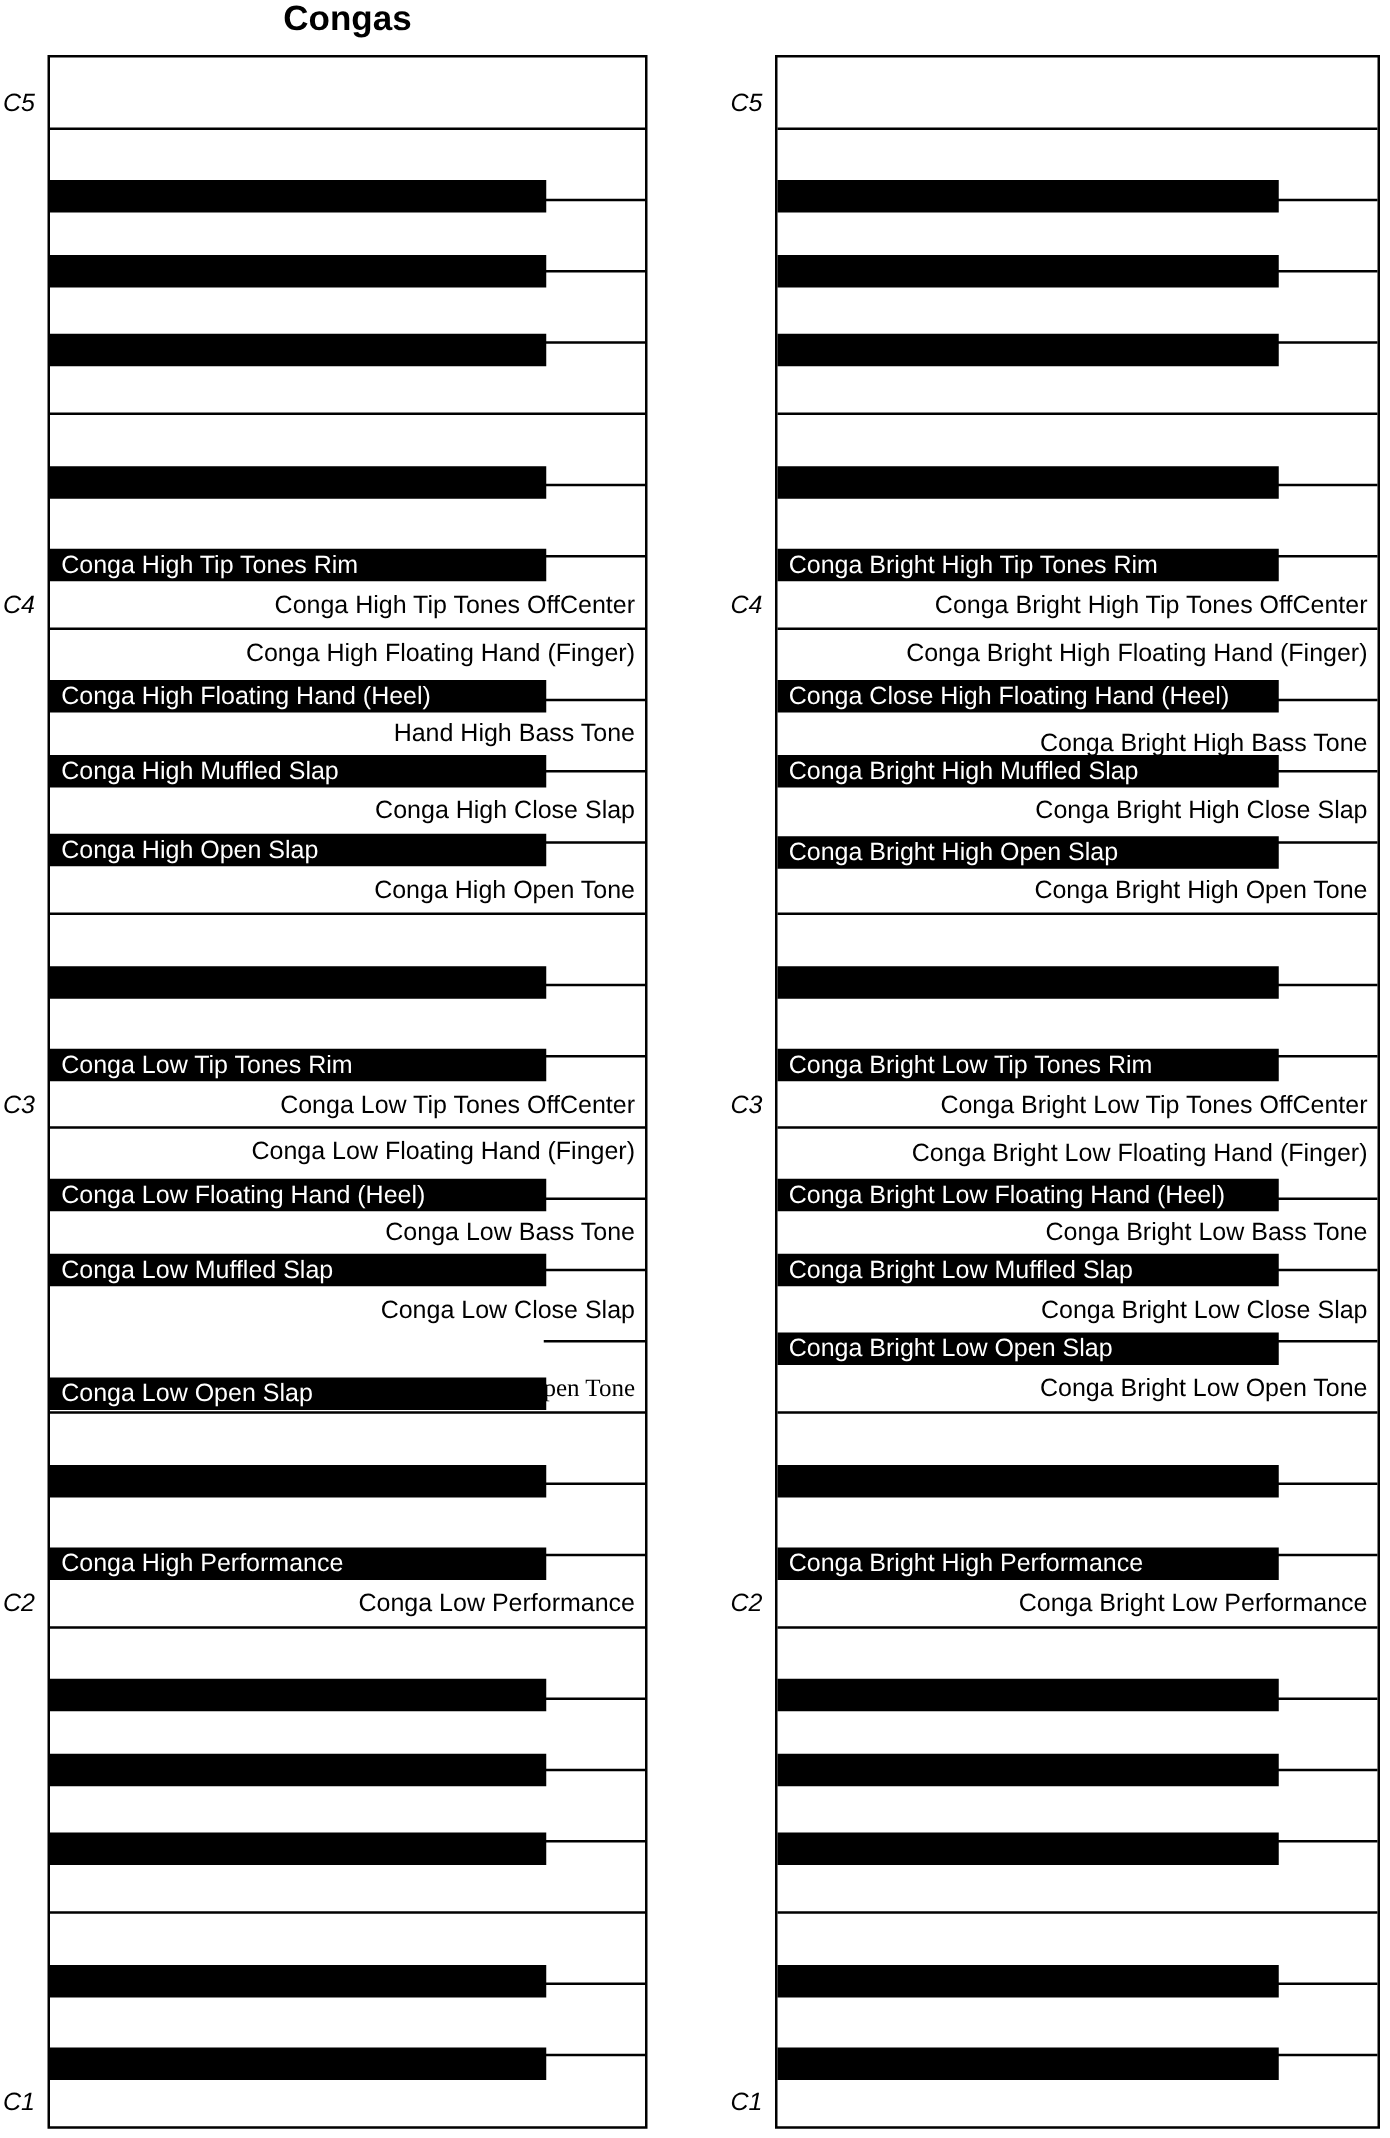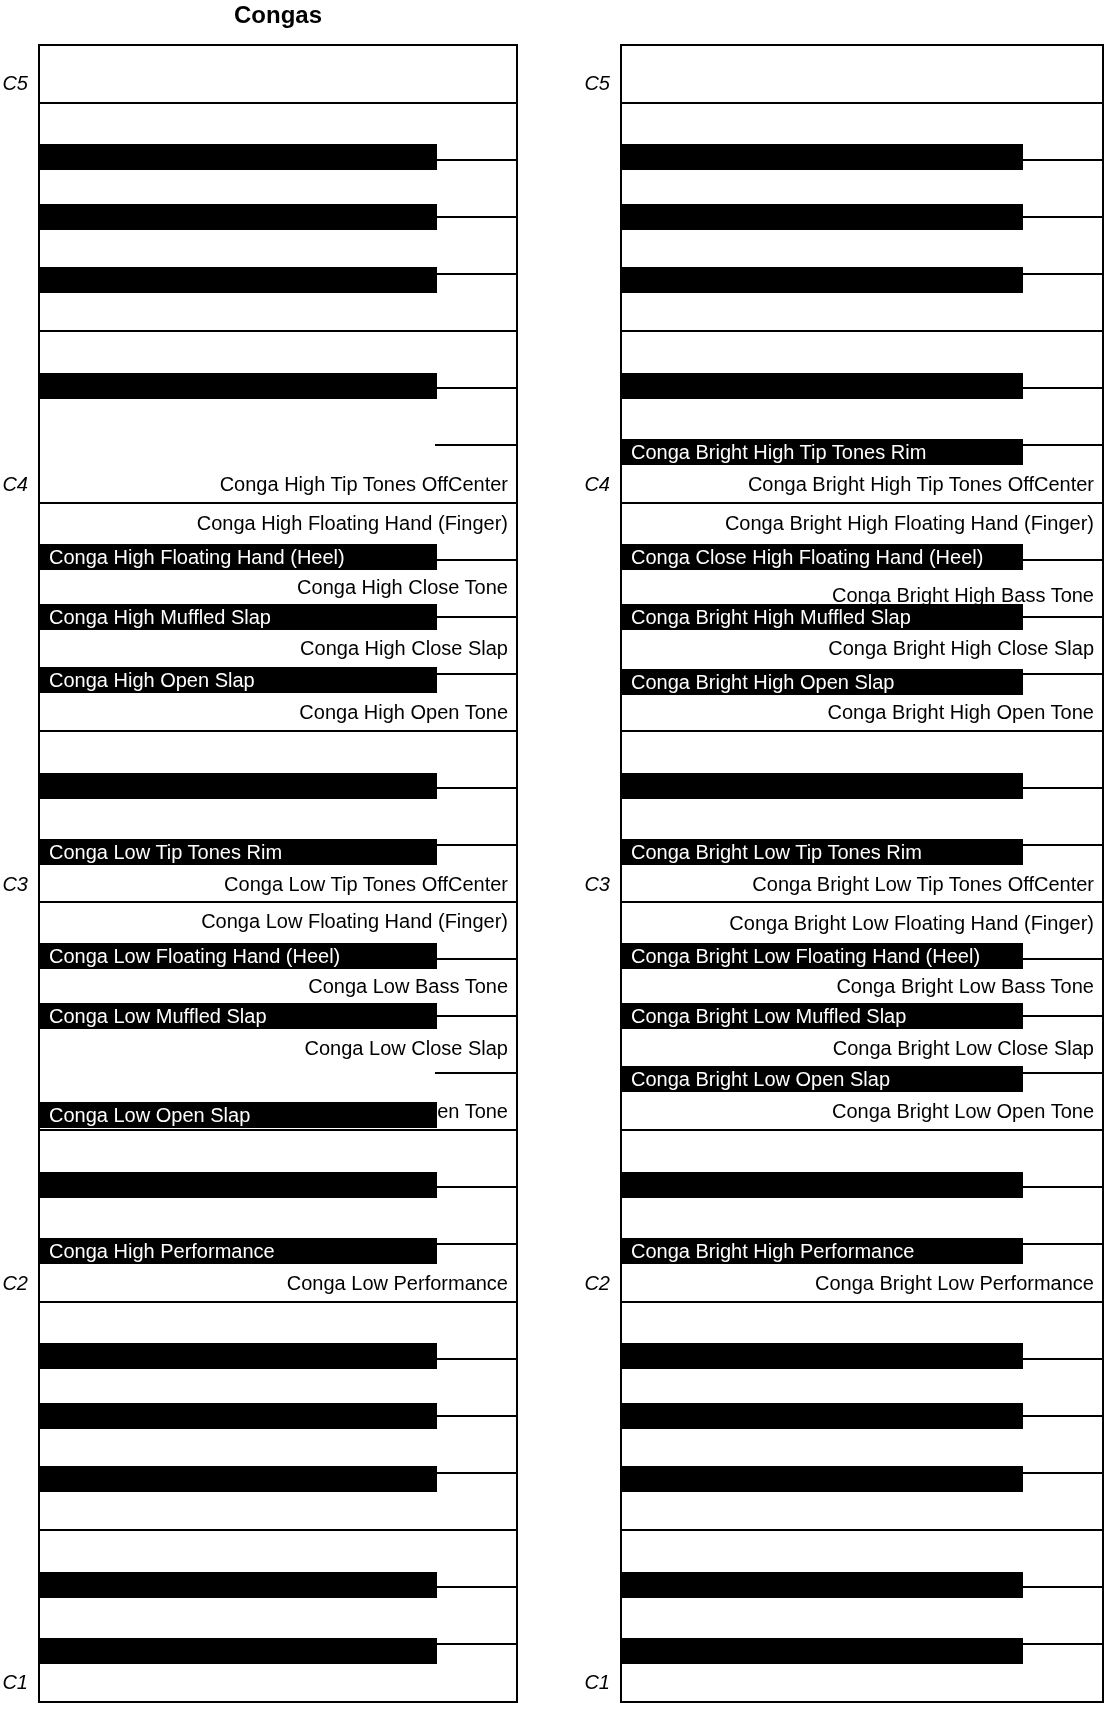--- a/index.html
+++ b/index.html
@@ -1,19 +1,19 @@
 <!DOCTYPE html>
 <html><head>
 <meta charset="utf-8">
 <style>
   html,body{margin:0;padding:0;background:#fff;}
   #page{position:relative;width:1112px;height:1710px;background:#ffffff;
         font-family:"Liberation Sans",sans-serif;overflow:hidden;}
   .kb{position:absolute;background:#ffffff;border:2px solid #000;box-sizing:border-box;}
-  .kb-title{position:absolute;top:0;height:30px;line-height:30px;font-size:24px;
+  .kb-title{position:absolute;top:0;height:30px;line-height:30px;font-size:28px;
             font-weight:bold;text-align:center;color:#000;}
   .octave-label{position:absolute;font-style:italic;font-size:20px;color:#000;
                 text-align:right;height:26px;line-height:26px;}
   .wkey{position:absolute;left:0;background:transparent;}
   .sep{position:absolute;background:#000;height:2px;}
   .bkey{position:absolute;left:0;background:#000;}
   .bkey-label{color:#ffffff;font-size:20px;line-height:26px;padding-left:9px;
               white-space:nowrap;overflow:hidden;}
   .wkey-label{position:absolute;right:8px;color:#000;font-size:20px;height:26px;
               line-height:26px;white-space:nowrap;text-align:right;}
@@ -78,20 +78,23 @@
       <div class="sep" style="top: 1311.59px; left: 395px; width: 81px;"></div>
       <div class="sep" style="top: 1368.66px; left: 395px; width: 81px;"></div>
       <div class="sep" style="top: 1425.72px; left: 395px; width: 81px;"></div>
       <div class="sep" style="top: 1482.79px; left: 0px; width: 476px;"></div>
       <div class="sep" style="top: 1539.86px; left: 395px; width: 81px;"></div>
       <div class="sep" style="top: 1596.93px; left: 395px; width: 81px;"></div>
       <div class="bkey" style="top: 98.1379px; width: 397px; height: 26px;"></div>
       <div class="bkey" style="top: 158.207px; width: 397px; height: 26px;"></div>
       <div class="bkey" style="top: 221.276px; width: 397px; height: 26px;"></div>
       <div class="bkey" style="top: 327.414px; width: 397px; height: 26px;"></div>
+      <div class="bkey" style="top: 393.483px; width: 397px; height: 26px;">
+        <div class="bkey-label">Conga High Tip Tones Rim</div>
+      </div>
       <div class="bkey" style="top: 497.621px; width: 397px; height: 26px;">
         <div class="bkey-label">Conga High Floating Hand (Heel)</div>
       </div>
       <div class="bkey" style="top: 557.69px; width: 397px; height: 26px;">
         <div class="bkey-label">Conga High Muffled Slap</div>
       </div>
       <div class="bkey" style="top: 620.759px; width: 397px; height: 26px;">
         <div class="bkey-label">Conga High Open Slap</div>
       </div>
       <div class="bkey" style="top: 726.897px; width: 397px; height: 26px;"></div>
@@ -111,28 +114,28 @@
       <div class="bkey" style="top: 1192.45px; width: 397px; height: 26px;">
         <div class="bkey-label">Conga High Performance</div>
       </div>
       <div class="bkey" style="top: 1296.59px; width: 397px; height: 26px;"></div>
       <div class="bkey" style="top: 1356.66px; width: 397px; height: 26px;"></div>
       <div class="bkey" style="top: 1419.72px; width: 397px; height: 26px;"></div>
       <div class="bkey" style="top: 1525.86px; width: 397px; height: 26px;"></div>
       <div class="bkey" style="top: 1591.93px; width: 397px; height: 26px;"></div>
       <div class="wkey-label" style="top: 425.017px;">Conga High Tip Tones OffCenter</div>
       <div class="wkey-label" style="top: 464.086px;">Conga High Floating Hand (Finger)</div>
-      <div class="wkey-label" style="top: 527.655px;">Conga High Close Tone</div>
+      <div class="wkey-label" style="top: 527.655px;">Hand High Bass Tone</div>
       <div class="wkey-label" style="top: 589.224px;">Conga High Close Slap</div>
       <div class="wkey-label" style="top: 652.793px;">Conga High Open Tone</div>
       <div class="wkey-label" style="top: 824.5px;">Conga Low Tip Tones OffCenter</div>
       <div class="wkey-label" style="top: 862px;">Conga Low Floating Hand (Finger)</div>
       <div class="wkey-label" style="top: 927.138px;">Conga Low Bass Tone</div>
       <div class="wkey-label" style="top: 988.707px;">Conga Low Close Slap</div>
-      <div class="wkey-label" style="top: 1052.28px;">Conga Low Open Tone</div>
+      <div class="wkey-label" style="top: 1052.28px; font-family: Liberation Serif, serif;">Conga Low Open Tone</div>
       <div class="wkey-label" style="top: 1223.98px;">Conga Low Performance</div>
     </div>
   <div class="kb" id="kb-1" style="left: 620px; top: 44px; width: 484px; height: 1659px;">
       <div class="wkey" style="top: 0px; width: 480px; height: 57.069px;"></div>
       <div class="wkey" style="top: 57.069px; width: 480px; height: 57.069px;"></div>
       <div class="wkey" style="top: 114.138px; width: 480px; height: 57.069px;"></div>
       <div class="wkey" style="top: 171.207px; width: 480px; height: 57.069px;"></div>
       <div class="wkey" style="top: 228.276px; width: 480px; height: 57.069px;"></div>
       <div class="wkey" style="top: 285.345px; width: 480px; height: 57.069px;"></div>
       <div class="wkey" style="top: 342.414px; width: 480px; height: 57.069px;"></div>

